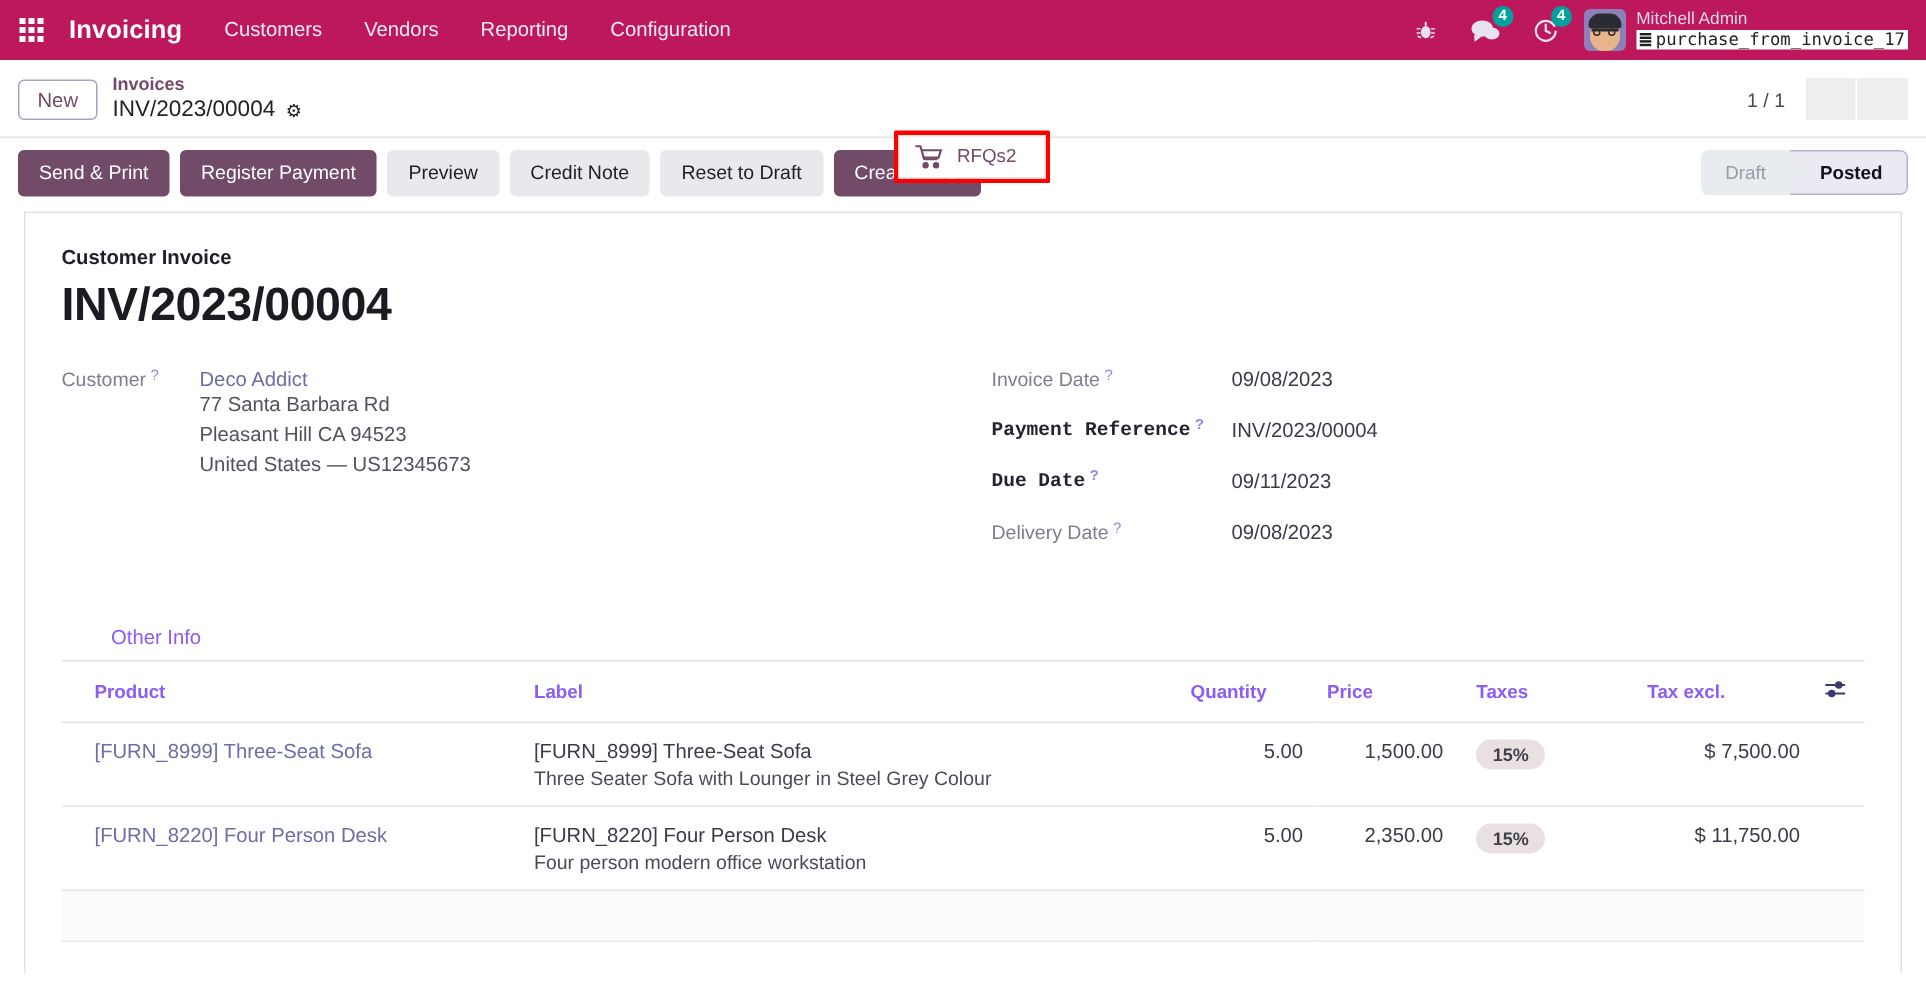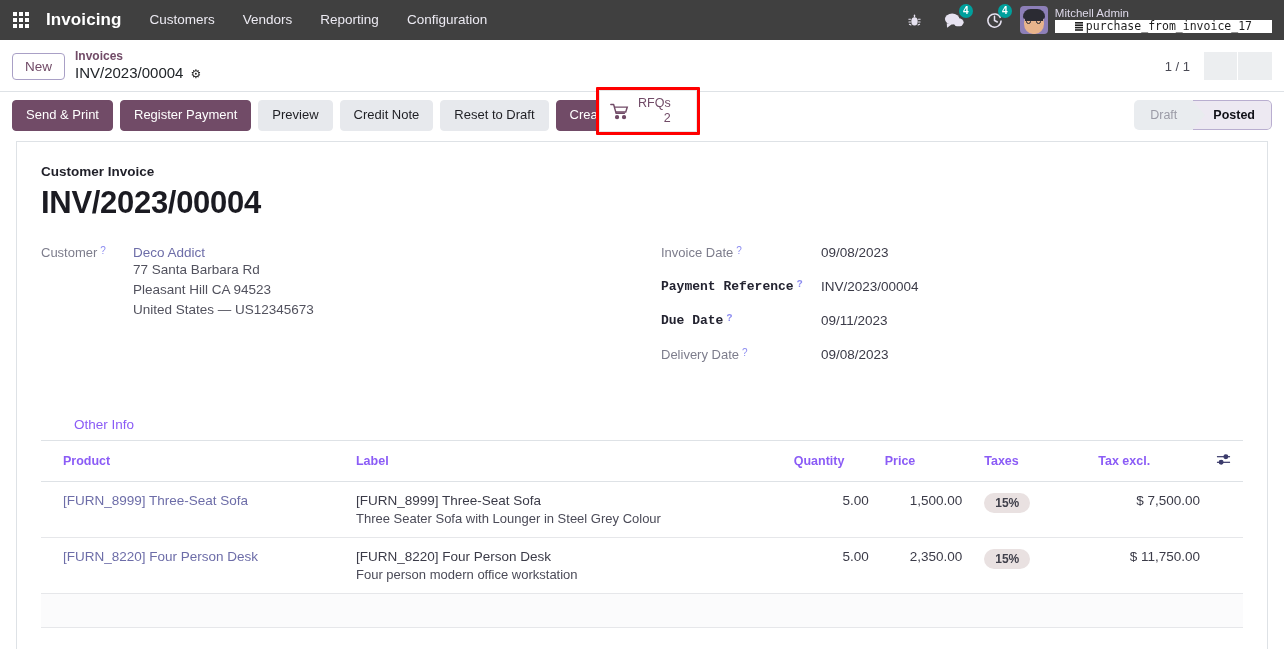--- a/index.html
+++ b/index.html
@@ -7,21 +7,21 @@
     width: 1284px; height: 656px;
     font-family: "Liberation Sans", sans-serif;
     background: #ffffff;
     overflow: hidden;
     color: #212529;
   }
 
   
   .navbar {
     height: 40px;
-    background: #404040;
+    background: #be185d;
     display: flex;
     align-items: center;
     padding: 0 10px 0 8px;
     color: #ffffff;
     position: relative;
   }
   .apps-grid {
     width: 26px; height: 26px;
     display: grid;
     grid-template-columns: repeat(3, 4px);
@@ -117,21 +117,21 @@
   }
   .user-name { font-size: 11.5px; color: #ded9ea; }
   .db-chip {
     display: inline-flex;
     align-items: center;
     gap: 3px;
     background: #ffffff;
     color: #1f1f1f;
     font-family: "DejaVu Sans Mono", monospace;
     font-size: 11.5px;
-    padding: 0 20px;
+    padding: 0 2px;
     white-space: nowrap;
   }
 
   
   .control-panel {
     background: #ffffff;
     border-bottom: 1px solid #dee2e6;
     padding: 7px 12px 6px 12px;
     display: flex;
     align-items: center;
@@ -180,21 +180,21 @@
     background: #ffffff;
     border: 1px solid #e6e6e6;
     display: flex;
     align-items: center;
     gap: 9px;
     padding: 5px 14px 5px 10px;
     min-width: 98px;
     cursor: pointer;
   }
   .cart-icon { color: #714b67; flex: none; }
-  .stat-text { display: flex; flex-direction: column; line-height: 1.2; text-align: right; }
+  .stat-text { display: flex; flex-direction: row; line-height: 1.2; text-align: right; }
   .stat-label { font-size: 12.5px; color: #714b67; }
   .stat-value { font-size: 12.5px; color: #714b67; }
 
   .pager {
     margin-left: auto;
     display: flex;
     align-items: center;
     gap: 0;
   }
   .pager-count {

